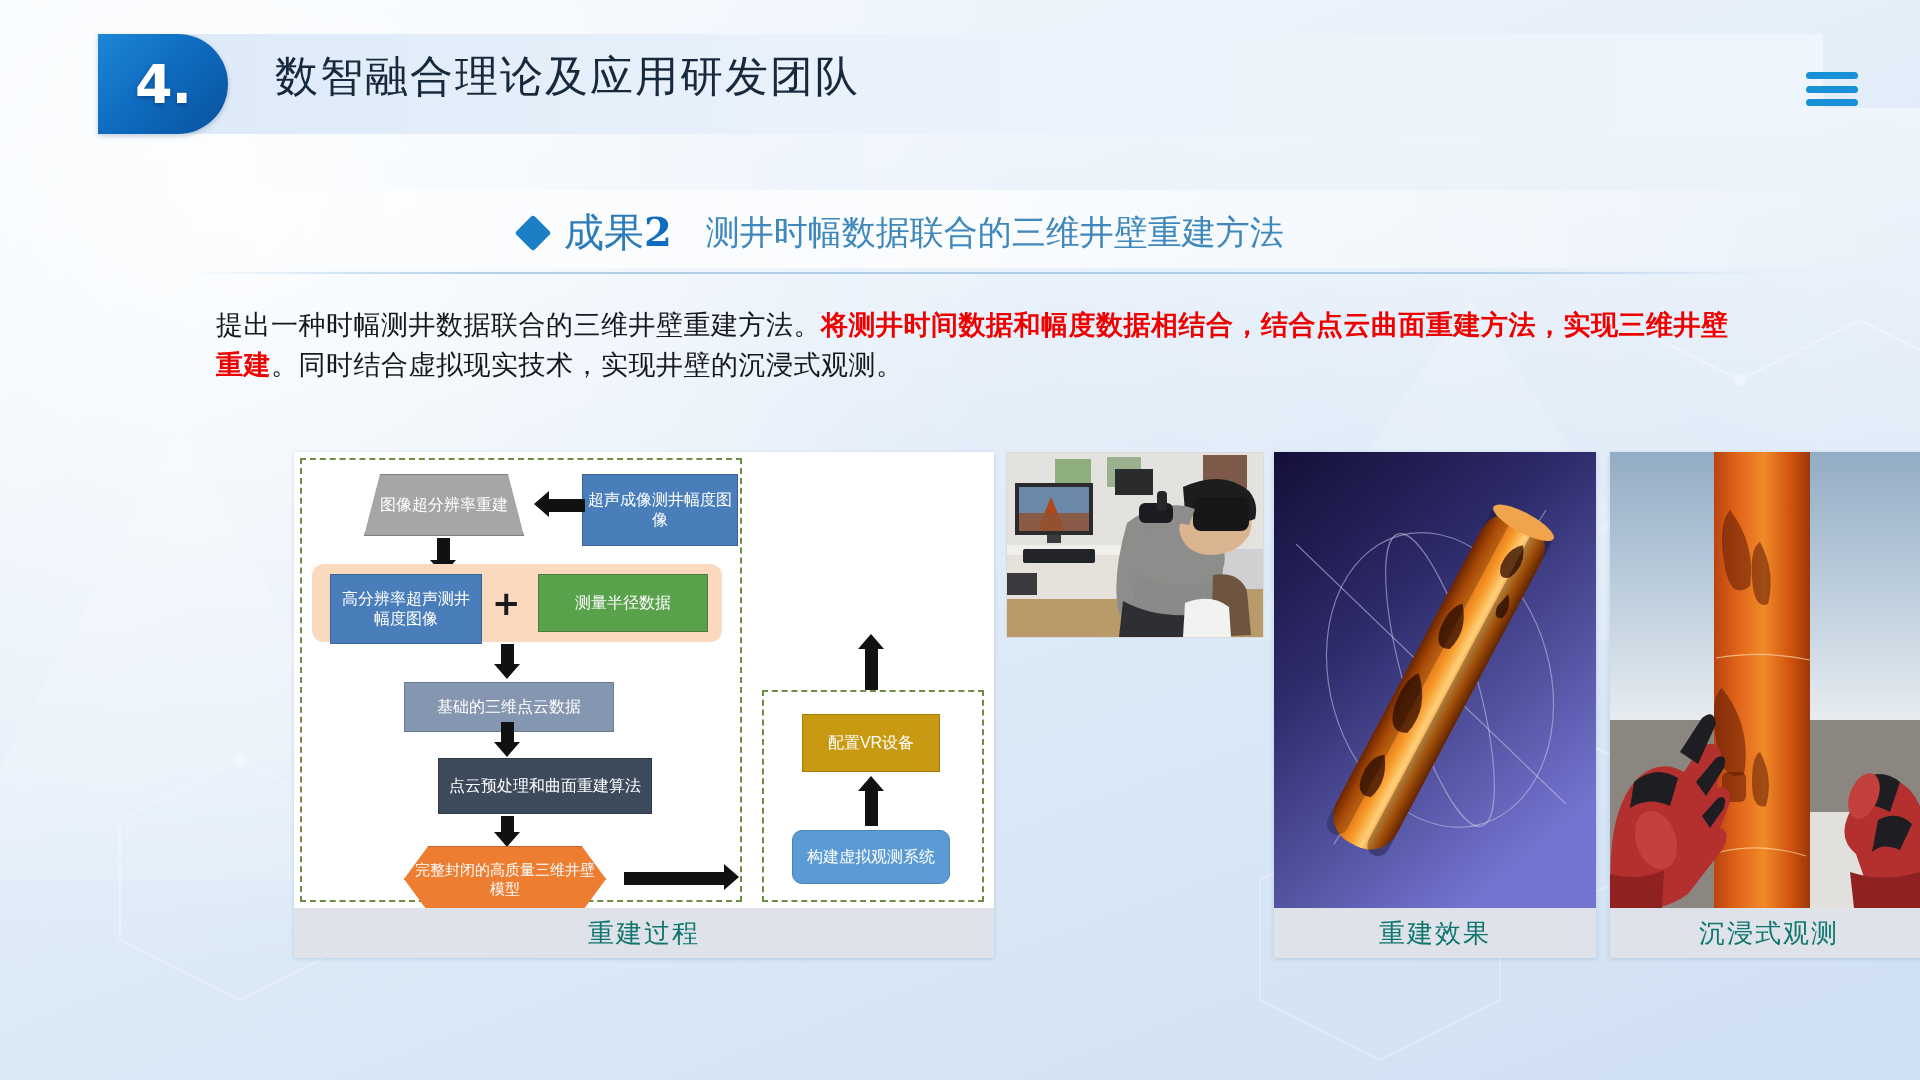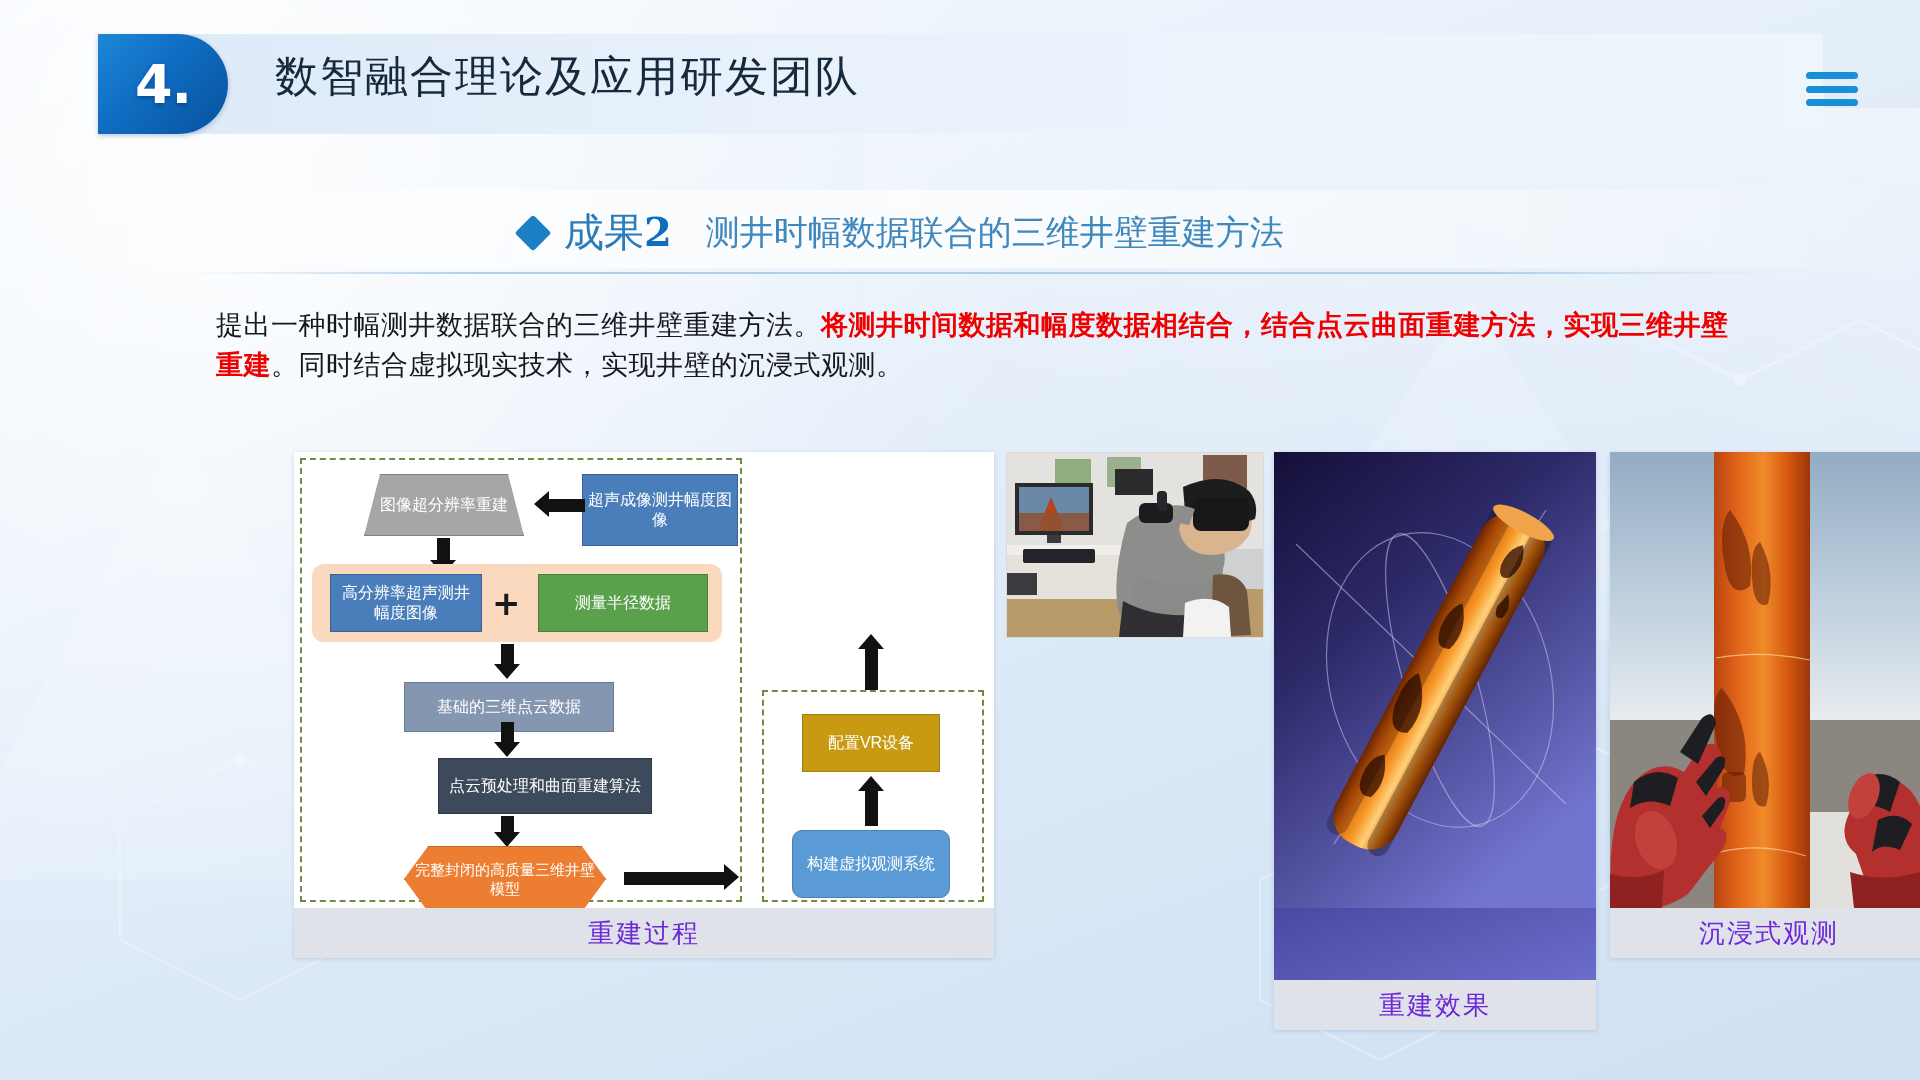--- a/index.html
+++ b/index.html
@@ -93,21 +93,21 @@
     font-size:27px;line-height:40px;color:#15181c;font-weight:500;
     letter-spacing:.5px;
   }
   .para .hl{color:#ef0000;font-weight:bold;}
 
   
   .figures{position:absolute;left:294px;top:452px;width:1334px;height:506px;}
   .panel{position:absolute;top:0;background:#ffffff;box-shadow:0 1px 4px rgba(40,70,110,.18);}
   .panel .caption{
     position:absolute;left:0;bottom:0;width:100%;height:50px;
-    background:#dfe3e9;color:#6d28d9;font-size:26px;
+    background:#dfe3e9;color:#0f766e;font-size:26px;
     display:flex;align-items:center;justify-content:center;
     letter-spacing:2px;
   }
 
   
   .p1{left:0;width:700px;height:506px;}
   .p1 .body{position:absolute;left:0;top:0;right:0;bottom:50px;background:#fff;}
   .dashgroup{position:absolute;border:2px dashed #6f8c45;}
   .g-left{left:6px;top:6px;width:438px;height:440px;}
   .g-right{left:468px;top:238px;width:218px;height:208px;}
@@ -155,21 +155,21 @@
     position:absolute;width:0;height:0;border-top:13px solid transparent;
     border-bottom:13px solid transparent;border-left:15px solid #111;
   }
   .vrphoto{
     position:absolute;left:712px;top:0;width:256px;height:184px;
     background:linear-gradient(160deg,#cfd3d6,#b5b8bb);
     overflow:hidden;border:1px solid #dadada;
   }
 
   
-  .p2{left:980px;width:322px;height:578px;}
+  .p2{left:980px;width:322px;height:506px;}
   .p2 .body{
     position:absolute;left:0;top:0;right:0;bottom:50px;
     background:linear-gradient(160deg,#1b1442 0%, #2f2a6b 35%, #4a47a0 70%, #6c6ccb 100%);
     overflow:hidden;
   }
 
   
   .p3{left:1316px;width:318px;height:506px;}
   .p3 .body{
     position:absolute;left:0;top:0;right:0;bottom:50px;overflow:hidden;
@@ -251,21 +251,21 @@
           <div class="ar-head-l" style="left:240px;top:39px;"></div>
         </div>
 
         <div>
           <div class="ar-stem" style="left:143px;top:86px;width:13px;height:24px;"></div>
           <div class="ar-head-d" style="left:136px;top:108px;"></div>
         </div>
 
         <div class="peachbox" style="left:18px;top:112px;width:410px;height:78px;"></div>
 
-        <div class="node n-blue" style="left:36px;top:122px;width:152px;height:58px;">高分辨率超声测井幅度图像</div>
+        <div class="node n-blue" style="left:36px;top:122px;width:152px;height:70px;">高分辨率超声测井幅度图像</div>
 
         <div class="plus" style="left:198px;top:134px;">+</div>
 
         <div class="node n-green" style="left:244px;top:122px;width:170px;height:58px;">测量半径数据</div>
 
         <div>
           <div class="ar-stem" style="left:207px;top:192px;width:13px;height:22px;"></div>
           <div class="ar-head-d" style="left:200px;top:212px;"></div>
         </div>
 
@@ -290,21 +290,21 @@
           <div class="ar-head-r" style="left:430px;top:412px;"></div>
         </div>
 
         <div class="node n-gold" style="left:508px;top:262px;width:138px;height:58px;">配置VR设备</div>
 
         <div>
           <div class="ar-stem" style="left:571px;top:338px;width:13px;height:36px;"></div>
           <div class="ar-head-u" style="left:564px;top:324px;"></div>
         </div>
 
-        <div class="node n-skyblue" style="left:498px;top:378px;width:158px;height:68px;">构建虚拟观测系统</div>
+        <div class="node n-skyblue" style="left:498px;top:378px;width:158px;height:54px;">构建虚拟观测系统</div>
 
         <div>
           <div class="ar-stem" style="left:571px;top:196px;width:13px;height:42px;"></div>
           <div class="ar-head-u" style="left:564px;top:182px;"></div>
         </div>
 
         <div class="vrphoto">
           <svg viewBox="0 0 256 184" preserveAspectRatio="none" width="256" height="184">
             <rect x="0" y="0" width="256" height="184" fill="#d6d8da"></rect>
             <rect x="0" y="0" width="256" height="96" fill="#e3e2de"></rect>

